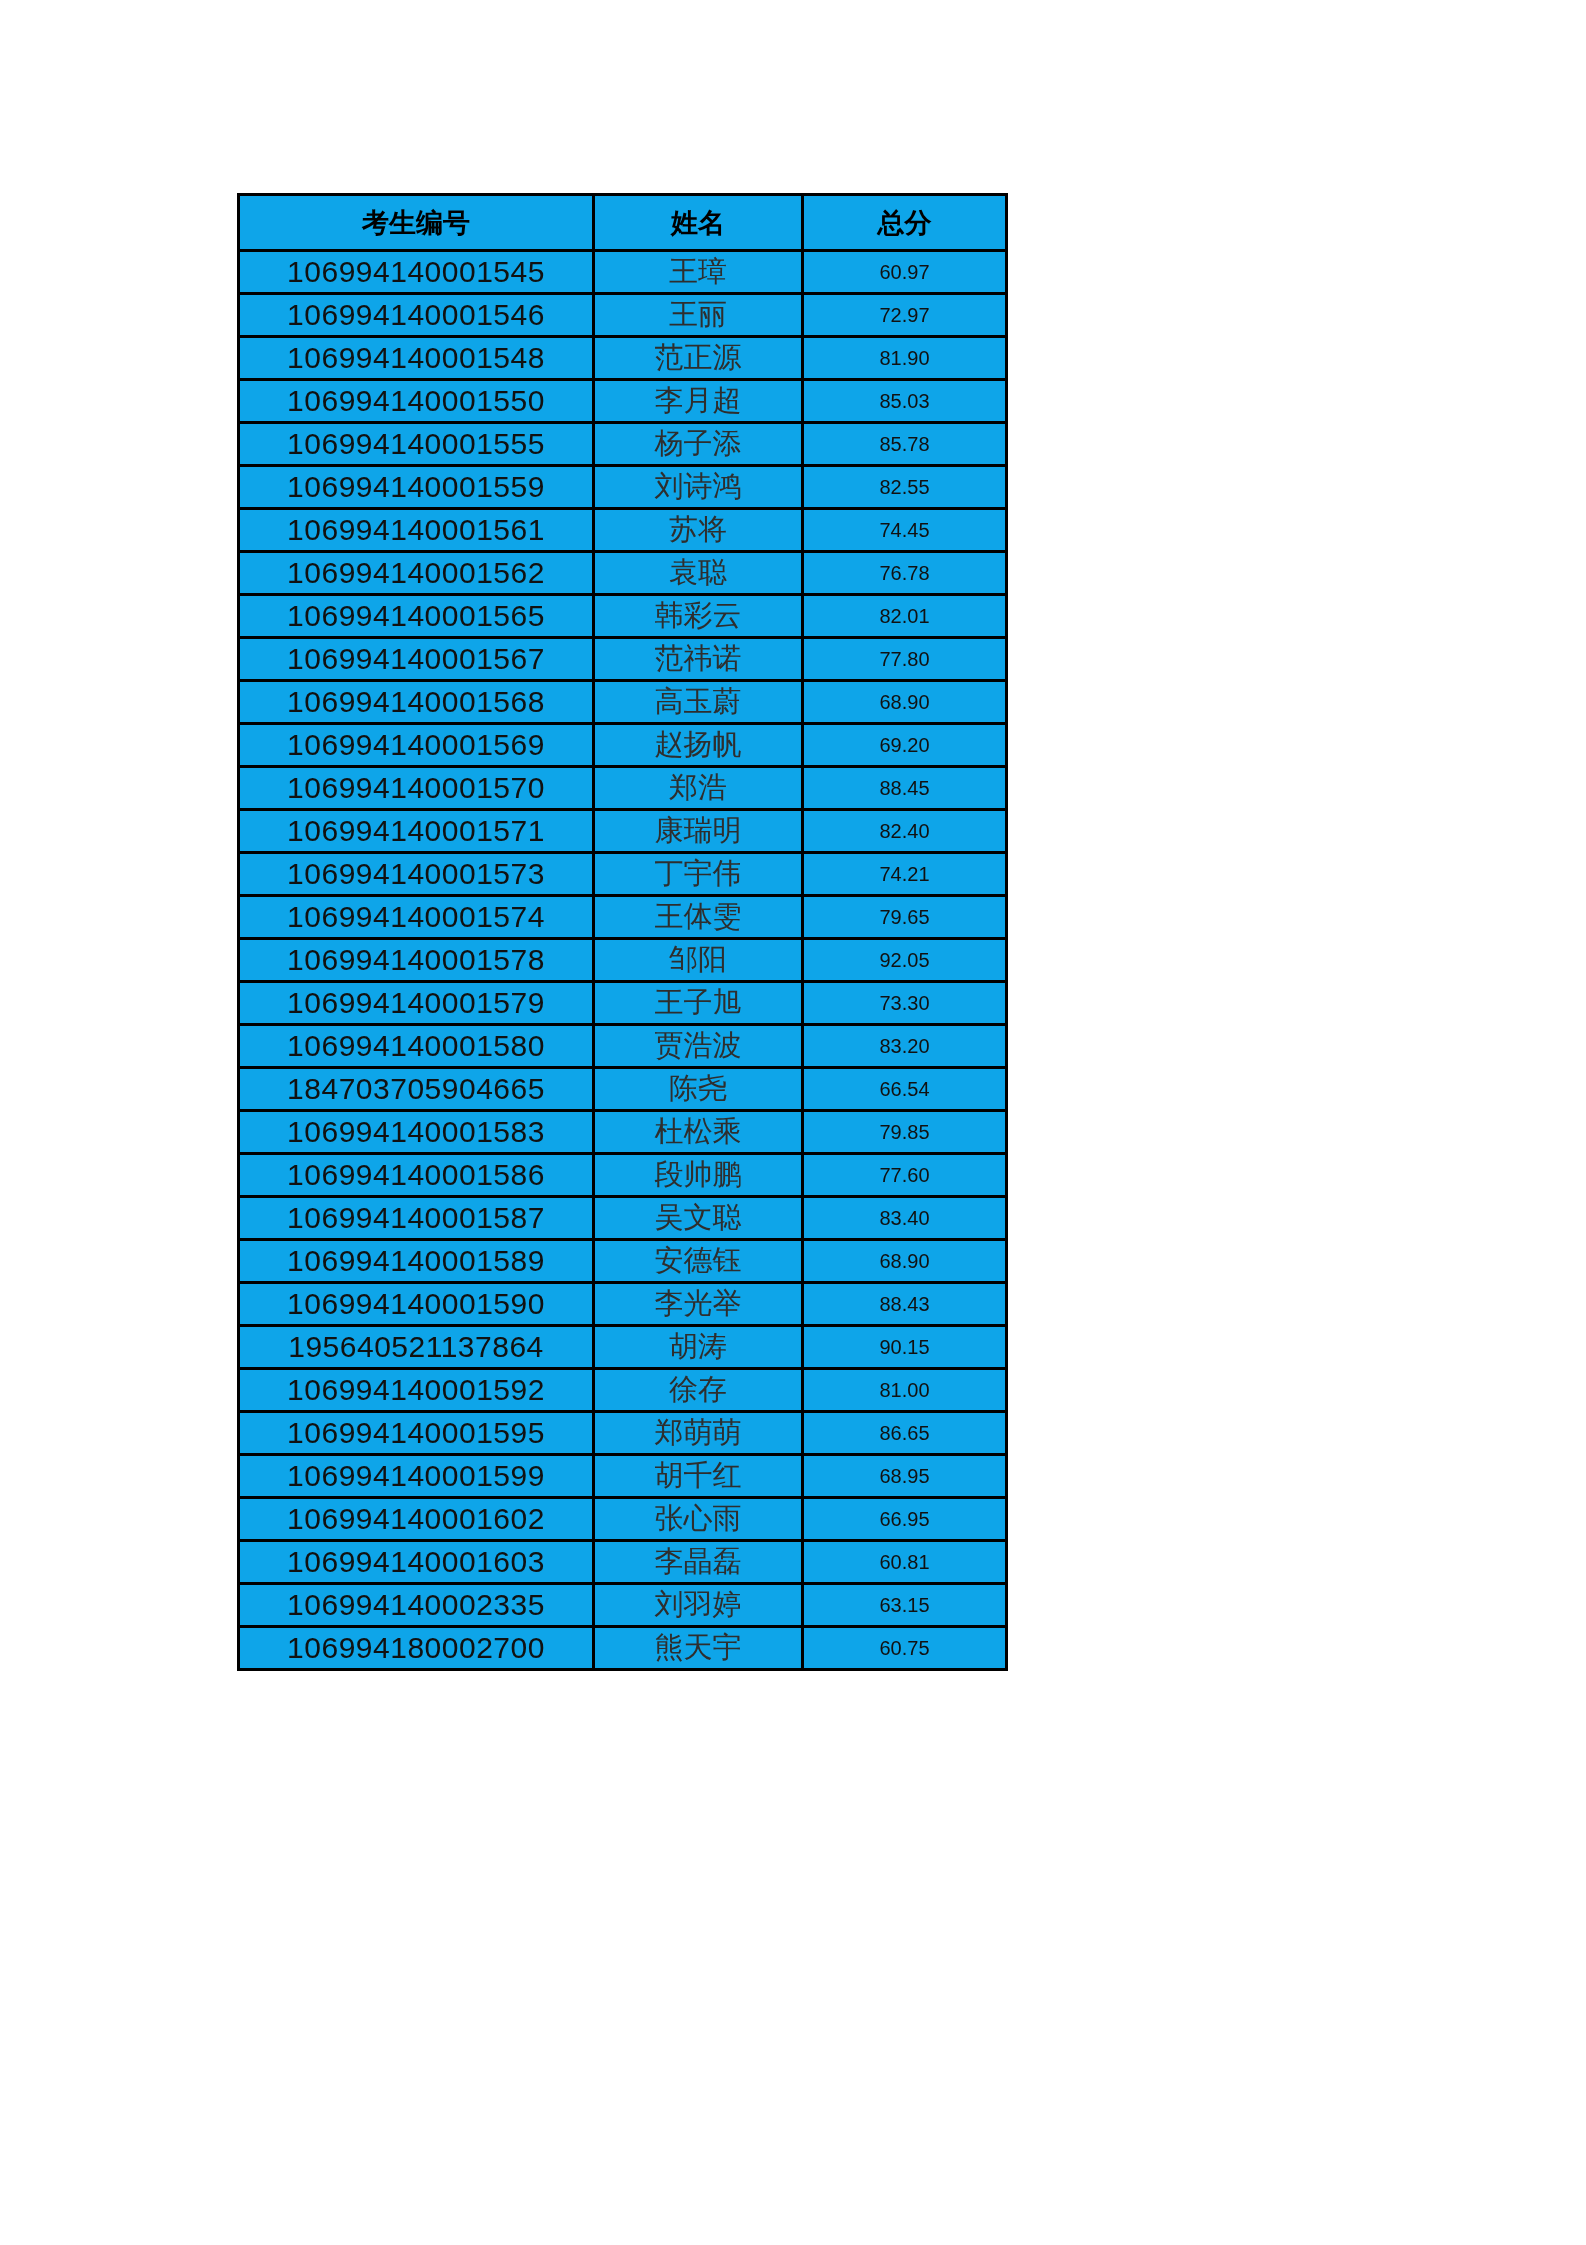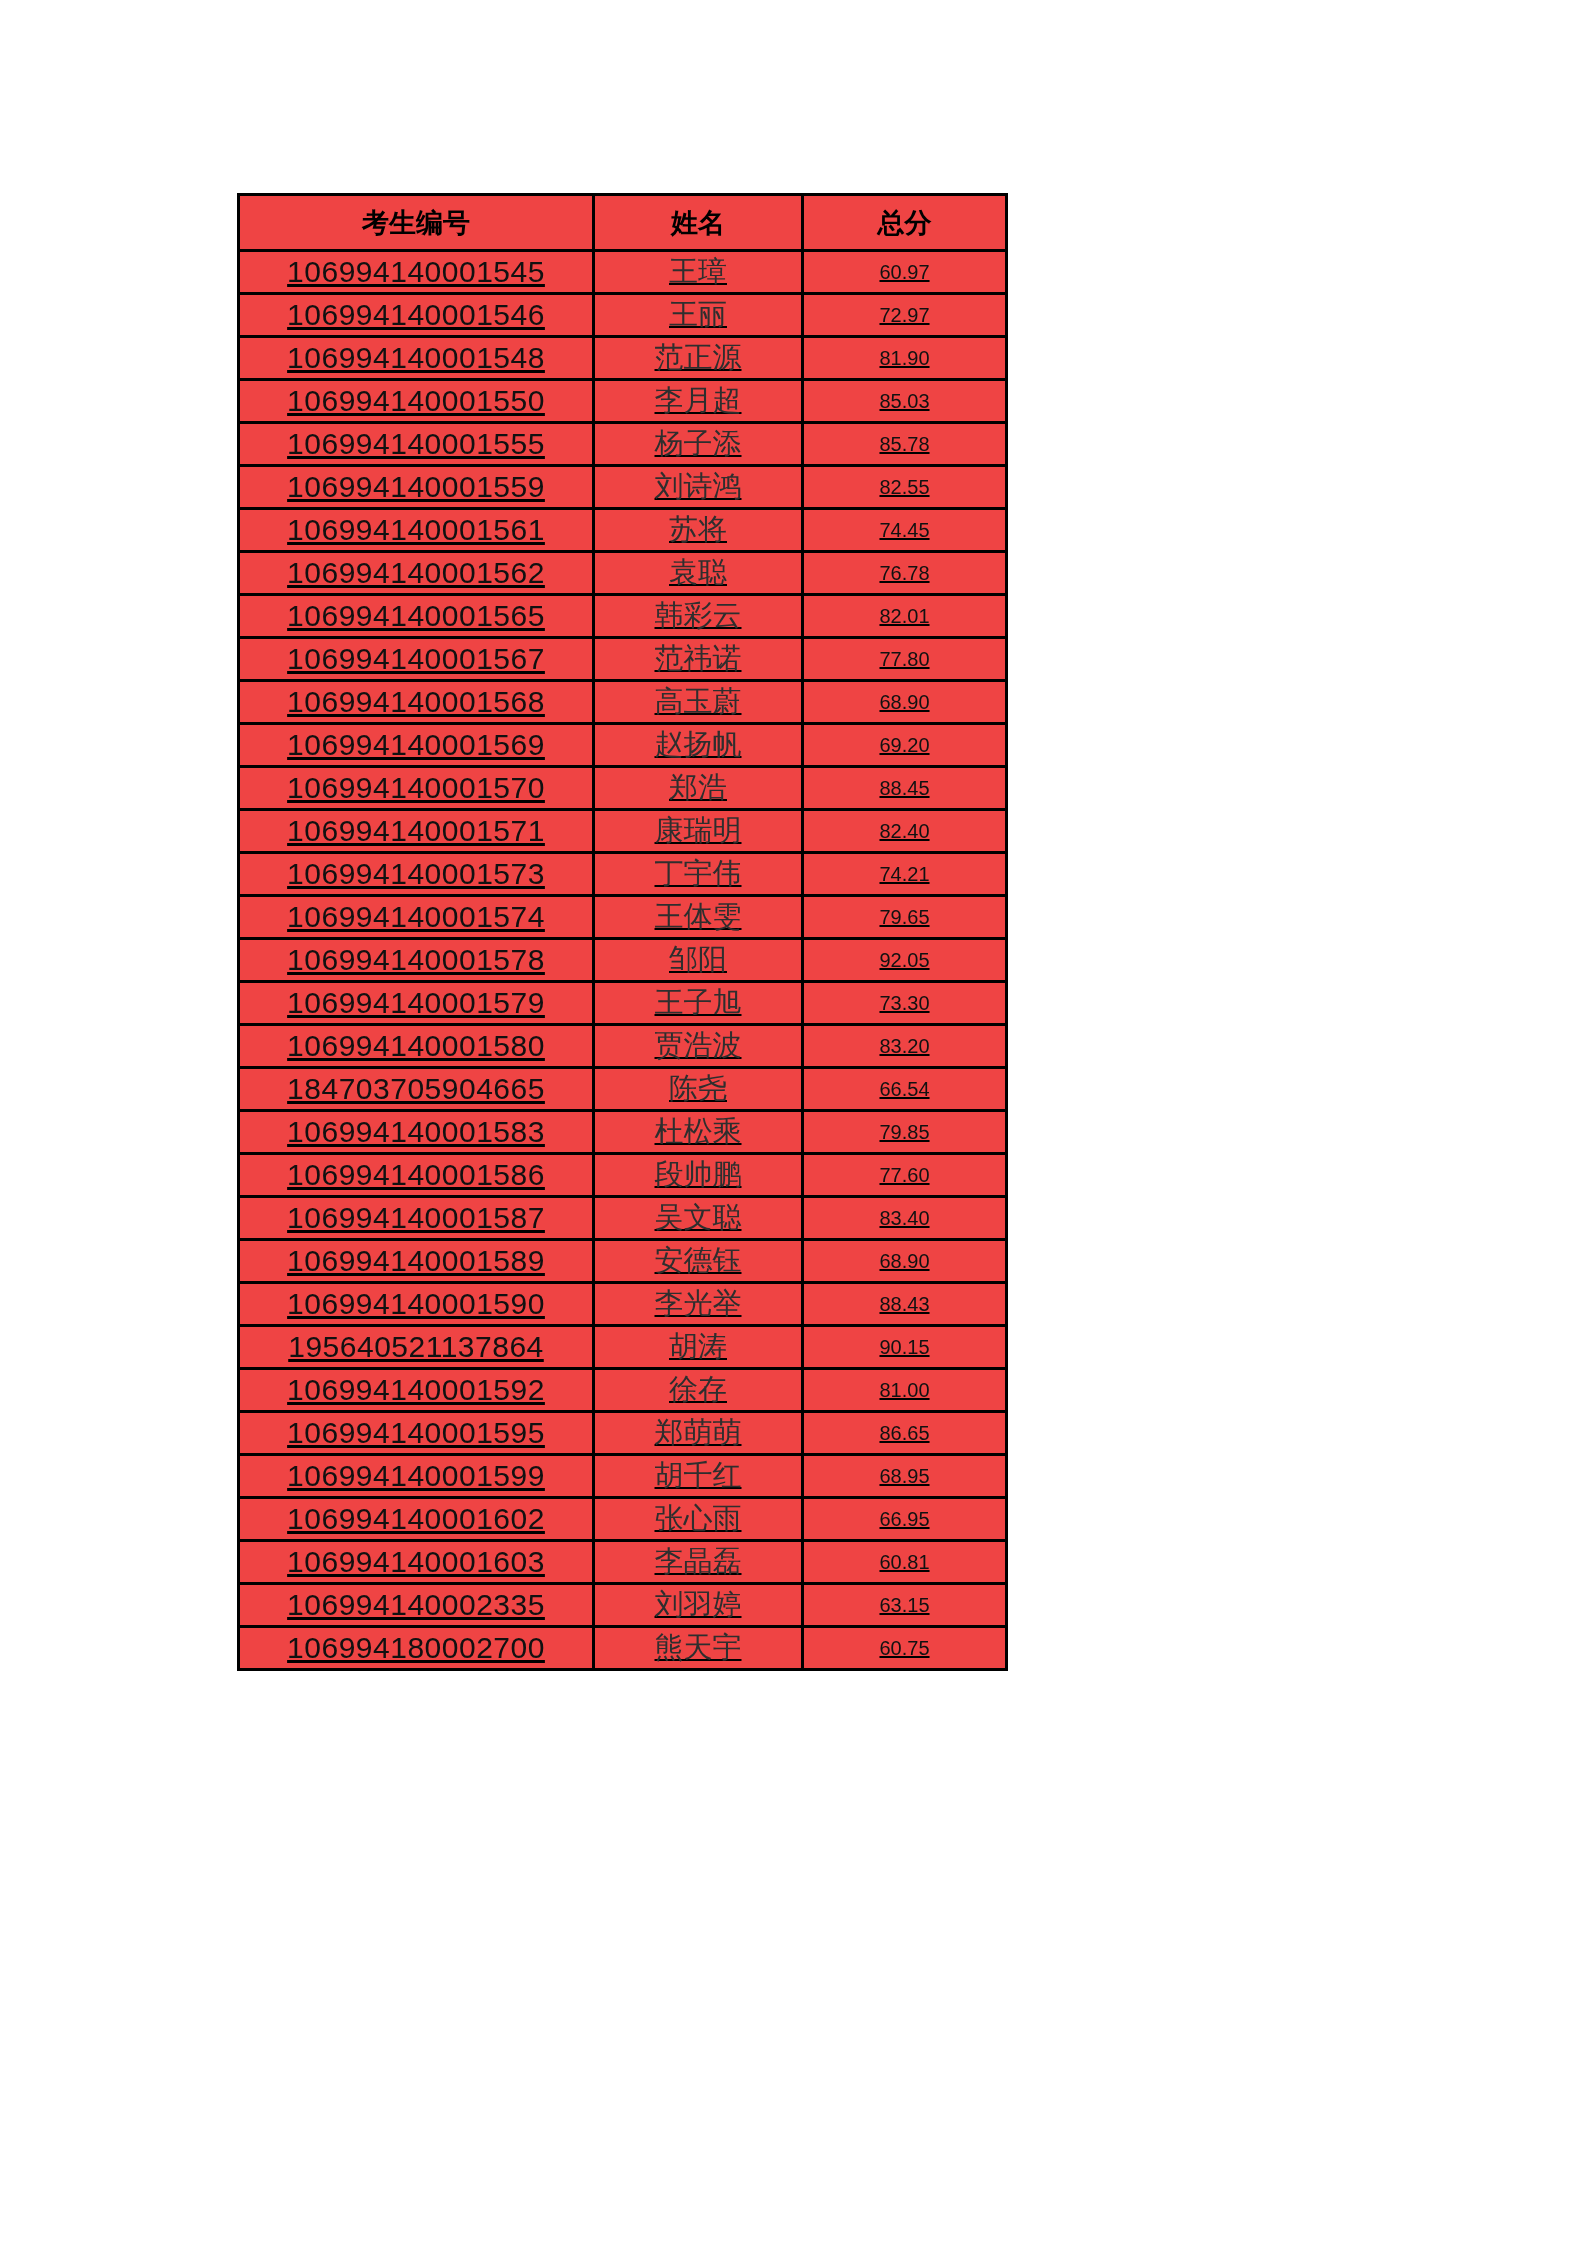--- a/index.html
+++ b/index.html
@@ -15,37 +15,36 @@
   }
   .table-wrap {
     position: absolute;
     left: 237px;
     top: 193px;
   }
   table.score-table {
     border-collapse: collapse;
     table-layout: fixed;
     width: 768px;
-    background: #ef4444;
+    background: #0ea5e9;
   }
   table.score-table th,
   table.score-table td {
     border: 3px solid #000000;
     text-align: center;
     vertical-align: middle;
     padding: 0;
     overflow: hidden;
     white-space: nowrap;
   }
   table.score-table thead tr {
     height: 56px;
   }
   table.score-table tbody tr {
     height: 42.5px;
-    text-decoration: underline;
   }
   th.col-header {
     font-family: "Liberation Serif", "DejaVu Serif", serif;
     font-weight: bold;
     font-size: 27px;
     color: #000000;
   }
   td.cell-id {
     font-family: "Liberation Sans", "DejaVu Sans", sans-serif;
     font-size: 30px;

